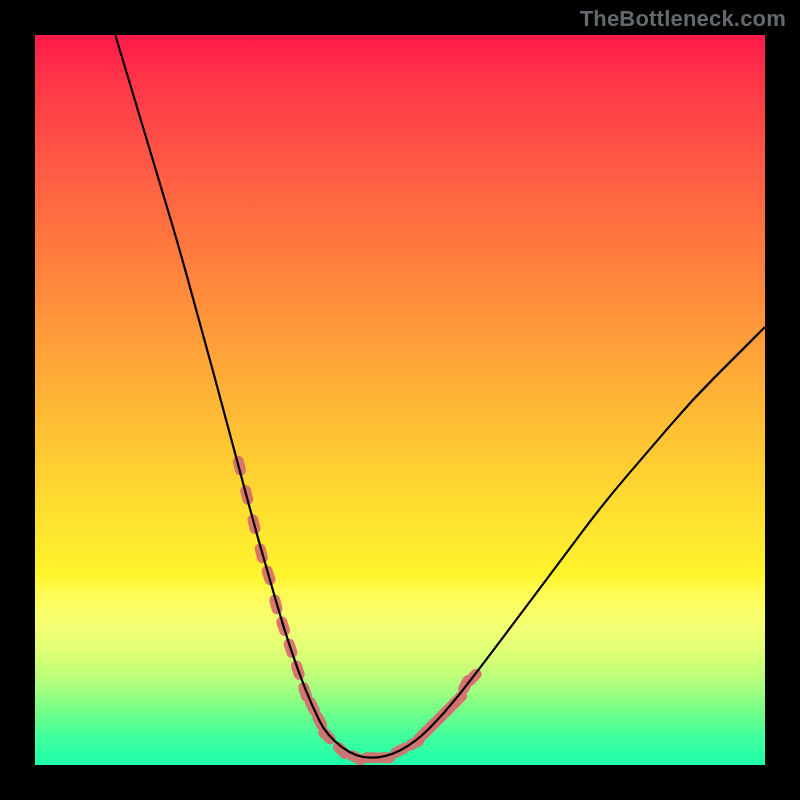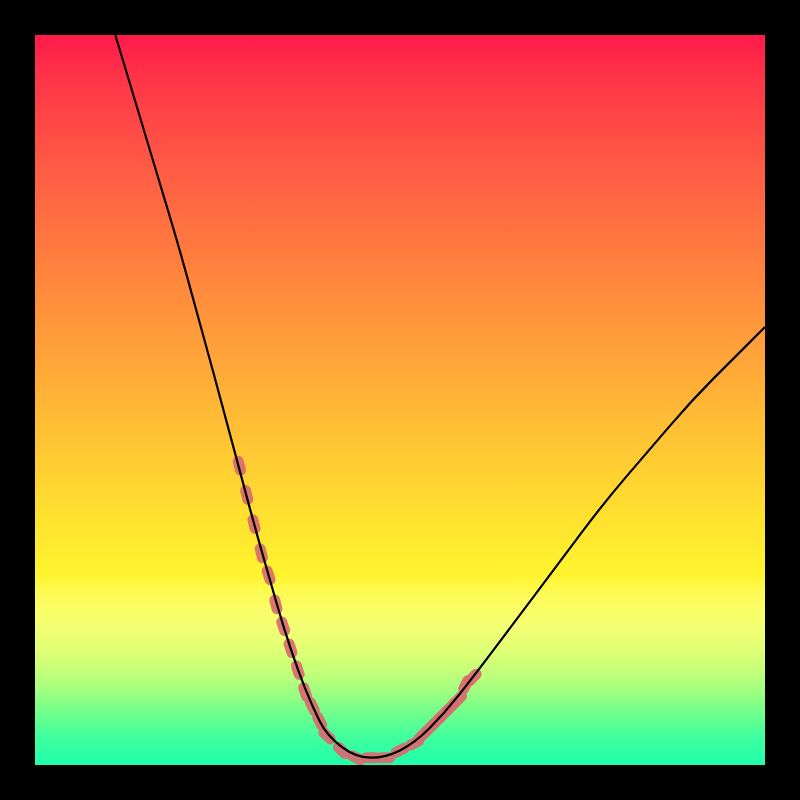--- a/index.html
+++ b/index.html
@@ -80,20 +80,21 @@
     inset: 0;
     width: 100%;
     height: 100%;
     pointer-events: none;
   }
 </style>
 </head>
 <body>
 
 <div class="frame">
+  <div class="watermark">TheBottleneck.com</div>
 
   <div class="plot">
     <div class="gradient-bg"></div>
     <div class="wash"></div>
     <svg class="curve" viewBox="0 0 730 730" preserveAspectRatio="none">
       <g id="marker-layer">
           <rect x="194.4" y="425.2" width="20" height="11" rx="5.5" ry="5.5" fill="#d86b6f" fill-opacity="0.92" transform="rotate(76.0 204.4 430.7)"></rect>
           <rect x="201.7" y="454.4" width="20" height="11" rx="5.5" ry="5.5" fill="#d86b6f" fill-opacity="0.92" transform="rotate(76.0 211.7 459.9)"></rect>
           <rect x="209.0" y="483.6" width="20" height="11" rx="5.5" ry="5.5" fill="#d86b6f" fill-opacity="0.92" transform="rotate(76.0 219.0 489.1)"></rect>
           <rect x="216.3" y="512.8" width="20" height="11" rx="5.5" ry="5.5" fill="#d86b6f" fill-opacity="0.92" transform="rotate(76.0 226.3 518.3)"></rect>

